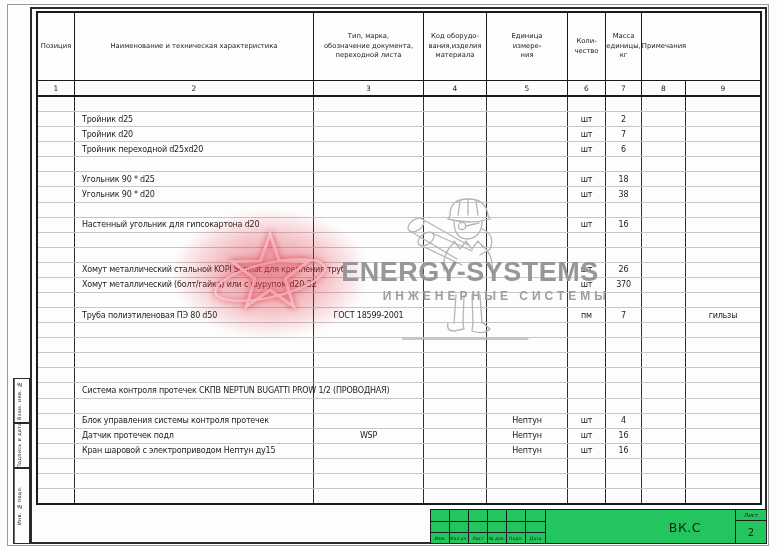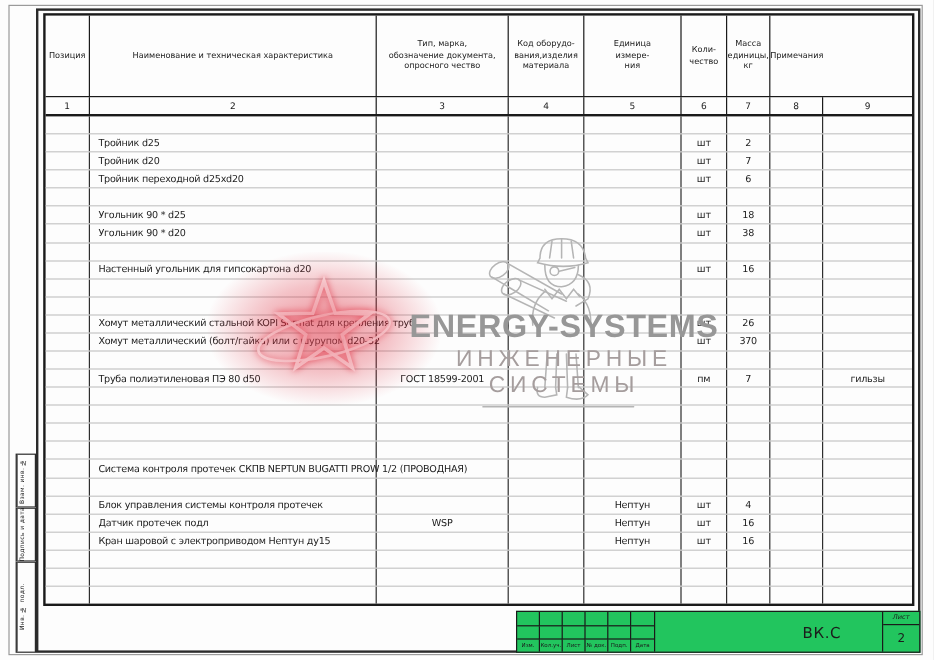--- a/index.html
+++ b/index.html
@@ -60,39 +60,39 @@
   .watermarks{position:absolute;inset:0;pointer-events:none;z-index:5;}
   .wm-star{position:absolute;left:185px;top:222px;width:170px;height:104px;}
   .wm-star .glow{position:absolute;inset:-12px;
         background:radial-gradient(ellipse at center,rgba(221,42,60,0.50) 0%,
         rgba(221,42,60,0.28) 40%,rgba(221,42,60,0) 72%);}
   .wm-logo{position:absolute;left:330px;top:195px;width:280px;height:155px;}
   .wm-worker{position:absolute;left:72px;top:0px;}
   .wm-title{position:absolute;top:62px;width:100%;text-align:center;font-size:27px;
         font-weight:bold;color:#979797;letter-spacing:0.5px;
         font-family:"Liberation Sans",sans-serif;}
-  .wm-subtitle{position:absolute;top:94px;width:100%;text-align:center;font-size:19px;
-        font-weight:normal;color:#a59d9d;letter-spacing:4px;
+  .wm-subtitle{position:absolute;top:94px;width:100%;text-align:right;font-size:12px;
+        font-weight:bold;color:#a59d9d;letter-spacing:4px;
         font-family:"Liberation Sans",sans-serif;}
 </style>
 </head>
 <body>
 
 <div class="page">
 
   <div class="outer-border"></div>
   <div class="main-frame"></div>
 
   <div class="spec-table">
     <div class="thead grid9" id="thead">
         <div class="hcell">Позиция</div>
         <div class="hcell">Наименование и техническая характеристика</div>
         <div class="hcell">Тип, марка,
 обозначение документа,
-опросного чество</div>
+переходной листа</div>
         <div class="hcell">Код оборудо-
 вания,изделия
 материала</div>
         <div class="hcell">Единица
 измере-
 ния</div>
         <div class="hcell">Коли-
 чество</div>
         <div class="hcell">Масса
 единицы,

